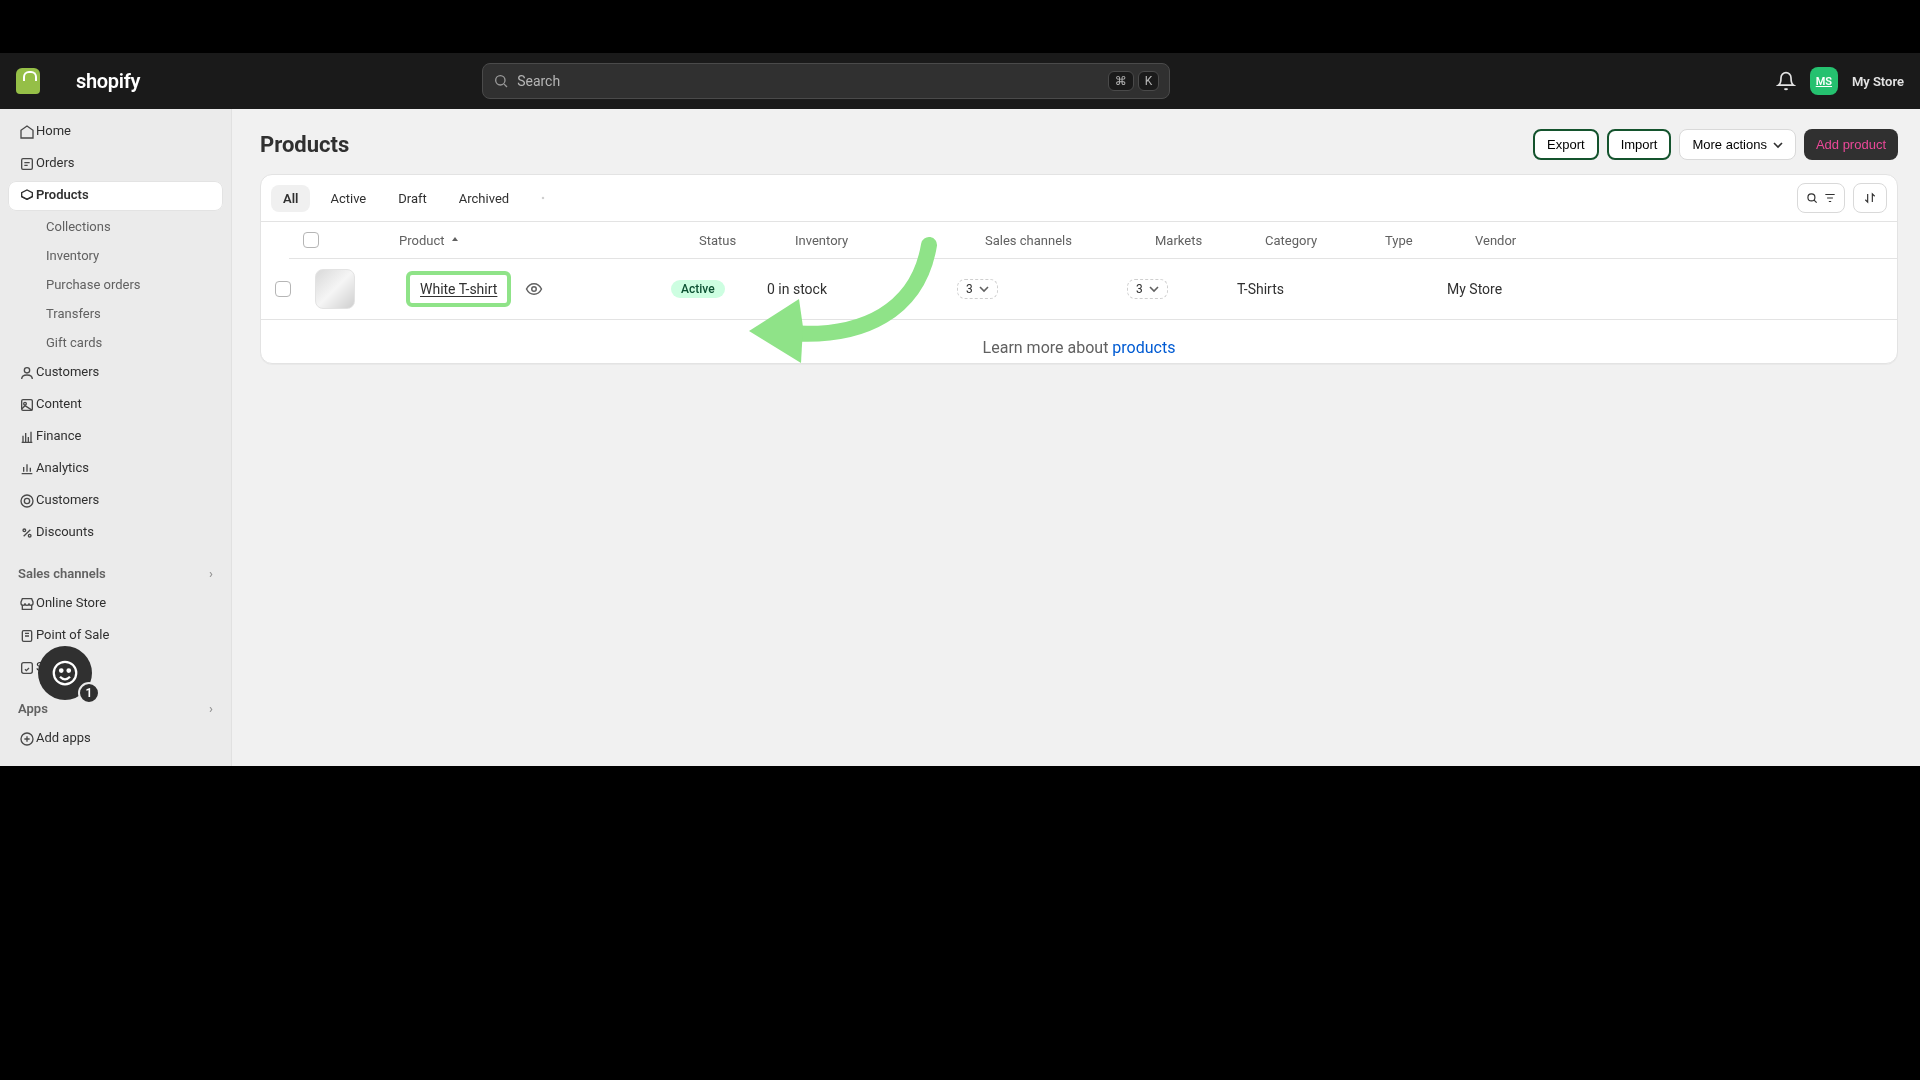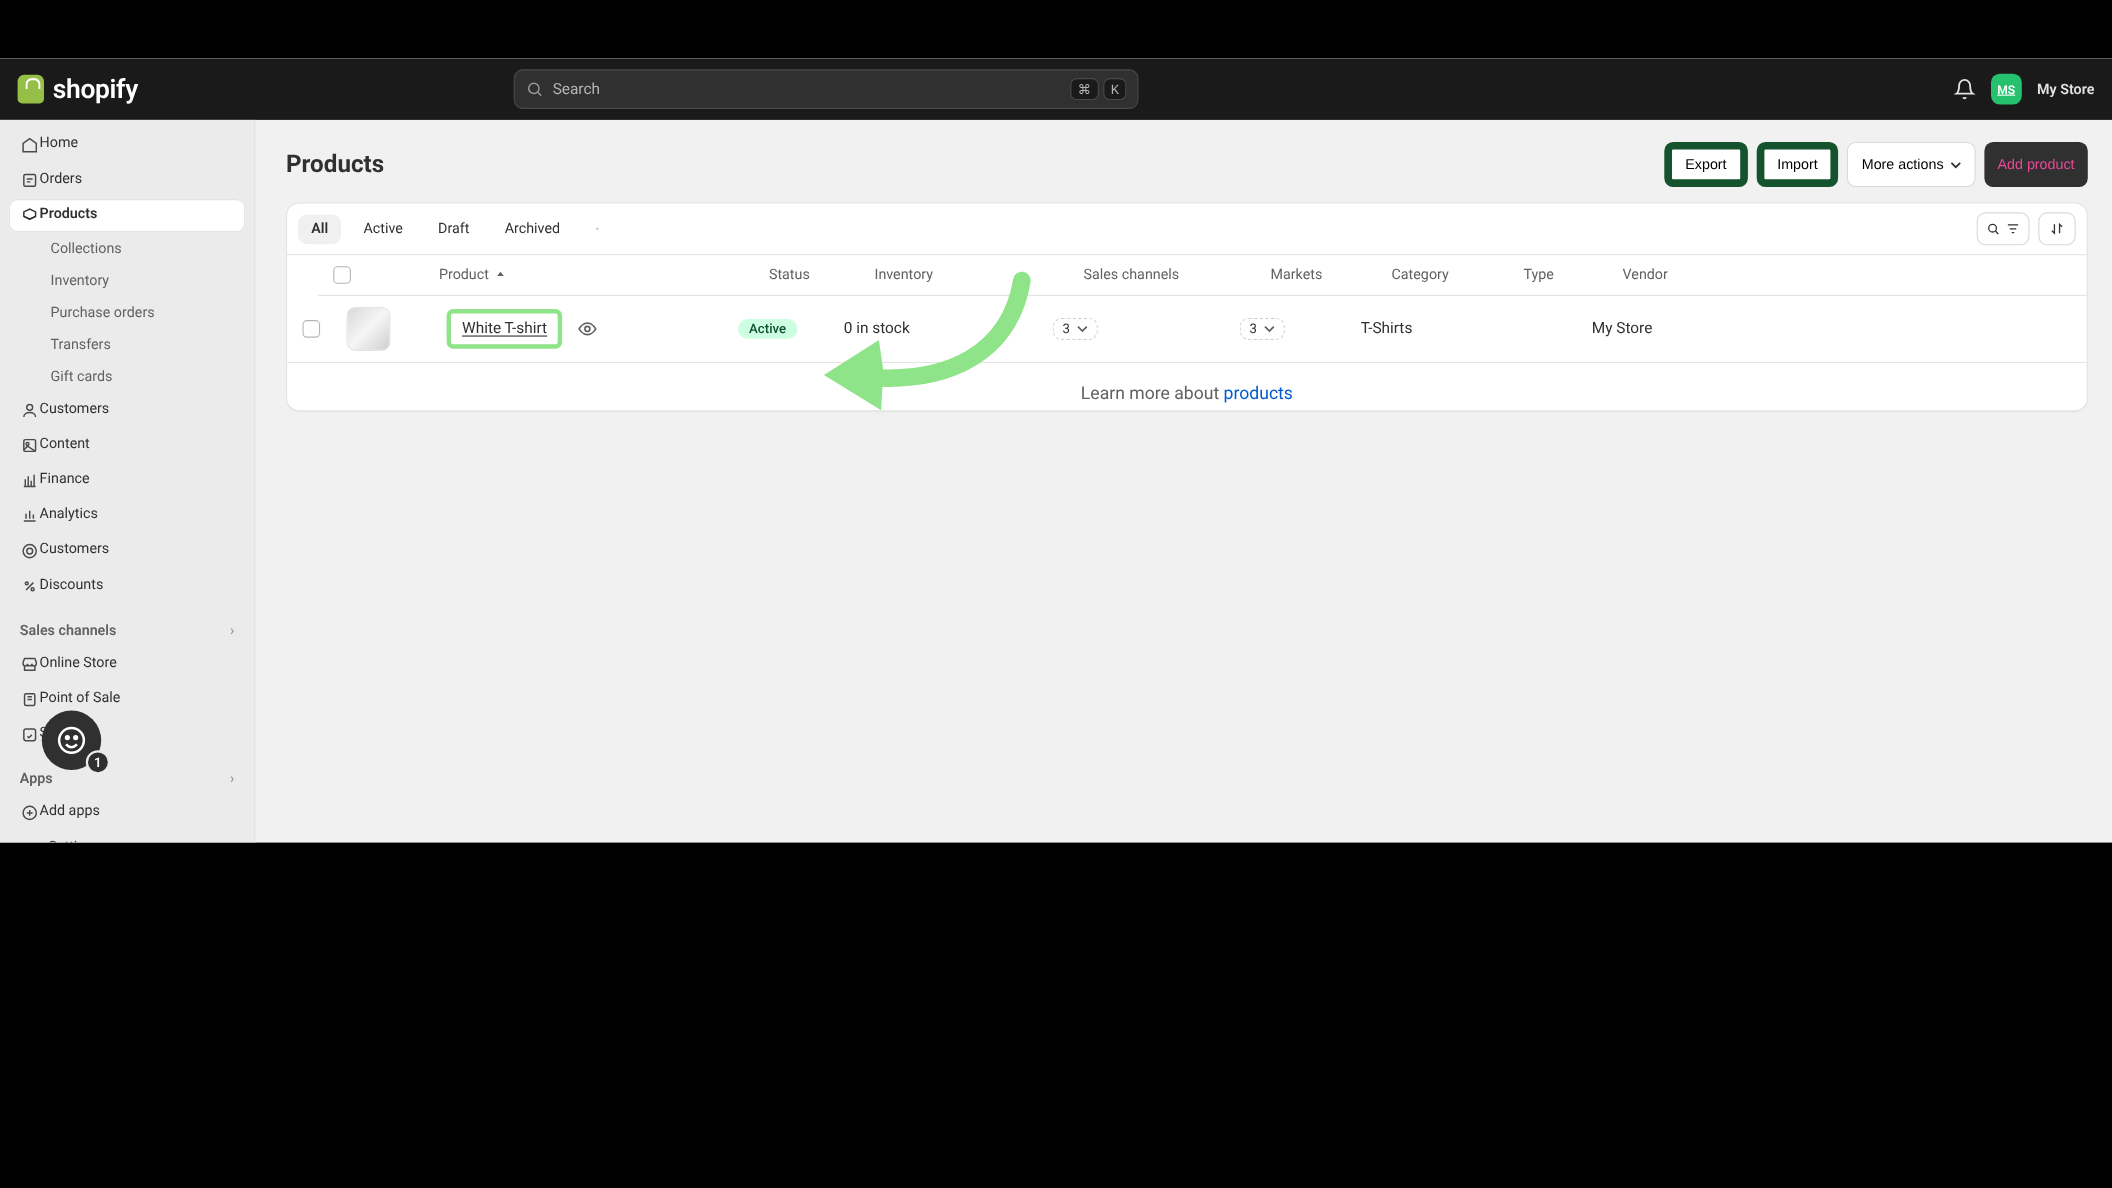--- a/index.html
+++ b/index.html
@@ -30,25 +30,25 @@
     position:absolute; top:0; left:0; right:0; height:56px;
     background: var(--bg-dark);
     display:flex; align-items:center; padding:0 16px; gap:12px;
   }
   .logo { display:flex; align-items:center; gap:8px; color:#fff; font-weight:600; }
   .logo-bag {
     width:24px; height:26px; background:#95bf47; border-radius:6px 6px 4px 4px;
     position:relative;
   }
   .logo-bag::after{content:"";position:absolute;top:3px;left:7px;width:10px;height:8px;border:2px solid #fff;border-bottom:none;border-radius:6px 6px 0 0;}
-  .logo-word { font-size:24px; letter-spacing:-0.3px; }
+  .logo-word { font-size:20px; letter-spacing:-0.3px;margin-left:28px; }
 
   .search {
     margin-left: 330px;
-    width: 568px; height:36px;
+    width: 688px; height:36px;
     background:#303030; border:1px solid #4a4a4a; border-radius:8px;
     display:flex; align-items:center; padding:0 10px; color:#b5b5b5;
   }
   .search .search-icon{margin-right:8px; opacity:.8;}
   .search .spacer{flex:1;}
   .kbd { background:#1a1a1a; border:1px solid #4a4a4a; border-radius:6px; padding:2px 6px; font-size:12px; color:#b5b5b5; margin-left:4px; }
 
   .topbar-right { margin-left:auto; display:flex; align-items:center; gap:14px; color:#e3e3e3; }
   .bell { width:20px; height:20px; }
   .avatar { width:28px; height:28px; border-radius:8px; background:#25c16f; color:#fff; display:flex; align-items:center; justify-content:center; font-size:11px; font-weight:600;text-decoration:underline; }
@@ -84,21 +84,21 @@
     background:#303030; color:#fff; display:flex; align-items:center; justify-content:center; font-size:12px; font-weight:600;
     border:2px solid #ebebeb;
   }
 
   
   .main { flex:1; padding:20px 22px 0 28px; overflow:auto; }
   .page-head { display:flex; align-items:center; margin-bottom:14px; }
   .page-title { font-size:22px; font-weight:700; }
   .page-actions { margin-left:auto; display:flex; gap:8px; }
   .btn { padding:6px 12px; border-radius:8px; font-size:13px; cursor:pointer; border:none; }
-  .btn.sec { background:#fff; border:7px solid #14532d; }
+  .btn.sec { background:#fff; border:2px solid #14532d; }
   .btn.sec-more { background:#fff; border:1px solid #d9d9d9; display:flex; align-items:center; gap:6px; }
   .btn.pri { background:#303030; color:#ec4899; }
   .caret { width:10px; height:10px; }
 
   .card { background:#fff; border:1px solid var(--border); border-radius:12px; box-shadow:0 1px 0 rgba(0,0,0,.03); }
 
   .tabbar { display:flex; align-items:center; padding:8px 10px; gap:8px; border-bottom:1px solid var(--border); }
   .tab { padding:6px 12px; border-radius:8px; font-size:13px; color:#303030; cursor:pointer; }
   .tab.active { background:#f0f0f0; font-weight:600; }
   .tab.add { width:28px; display:flex; align-items:center; justify-content:center; }

